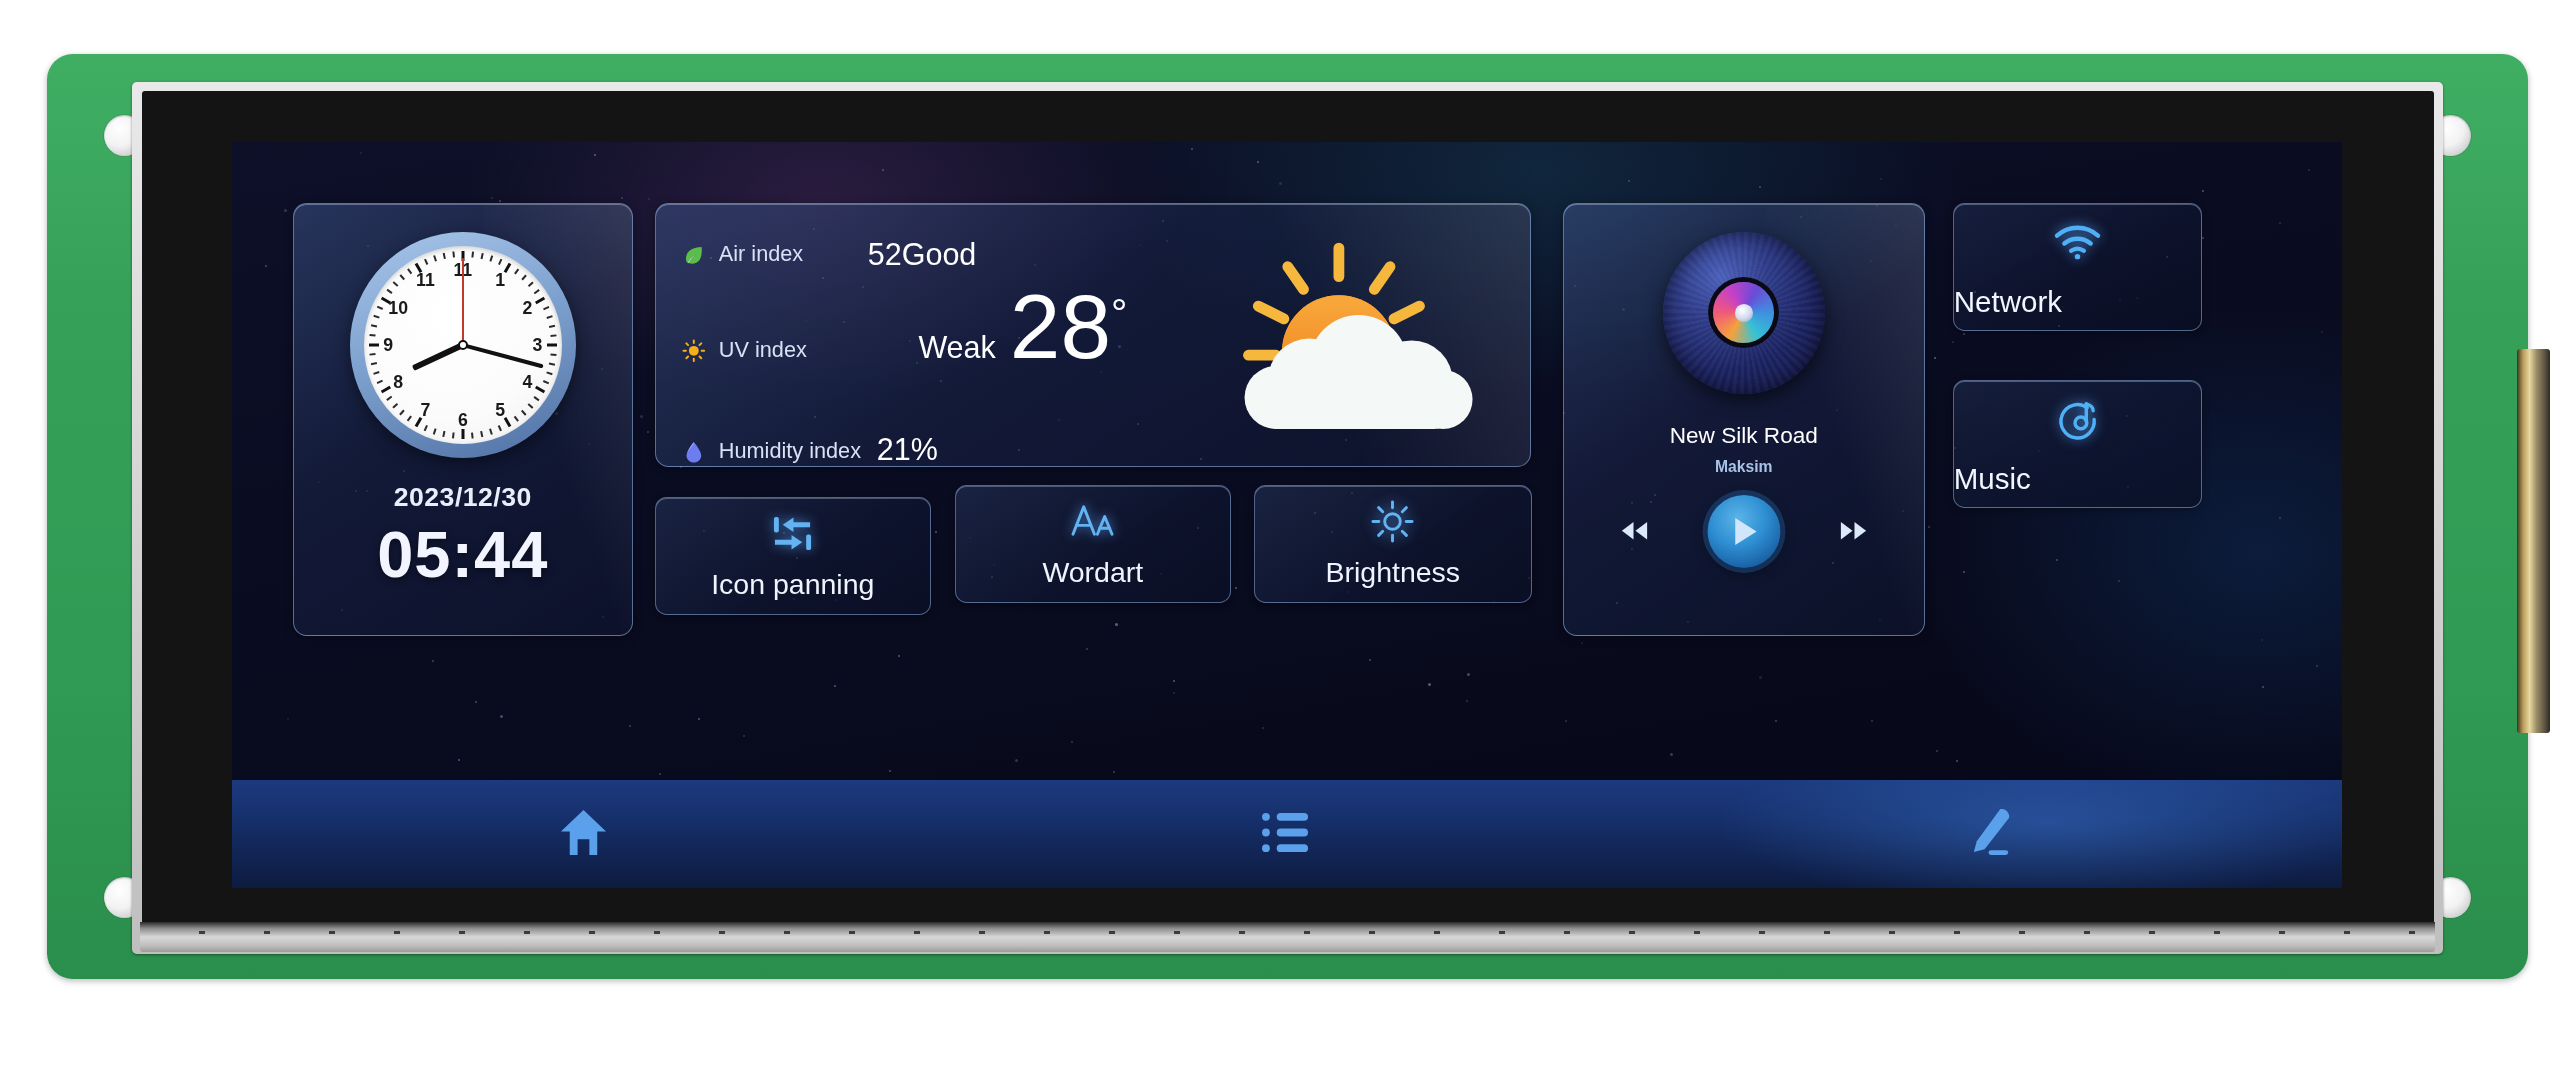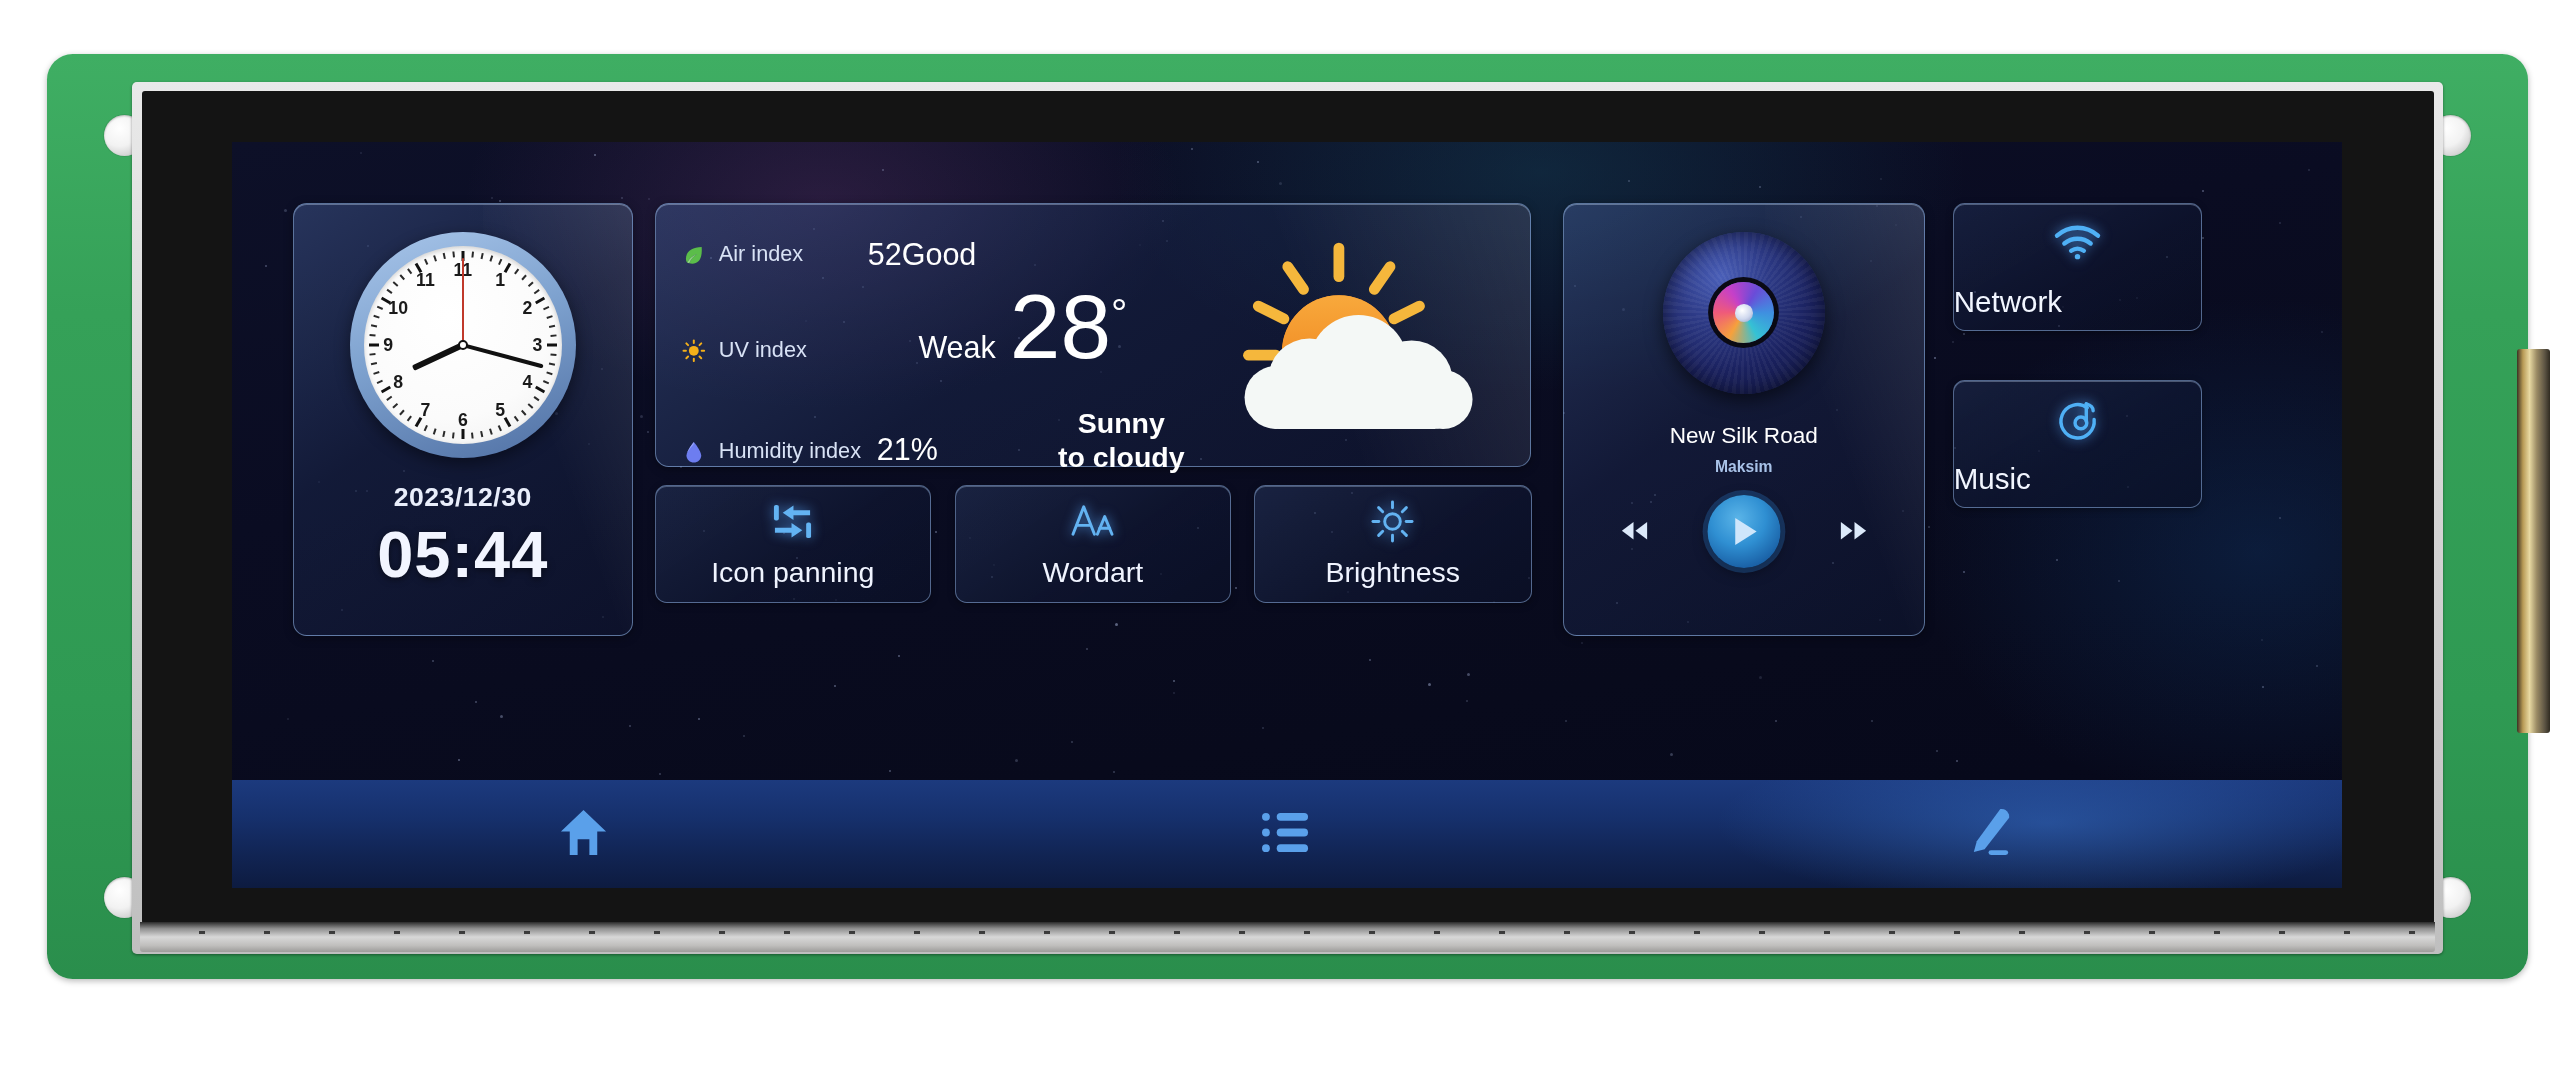--- a/index.html
+++ b/index.html
@@ -177,21 +177,21 @@
   }
   #wx-icon { position:absolute; right: 25.6px; top: 27.6px; width: 285px; height: 212px; }
 
   
   .act-btn {
     position:absolute; top: 343px; height: 118px; border-radius: 11.8px;
     background: linear-gradient(145deg, rgba(46,64,106,0.45) 0%, rgba(18,27,56,0.55) 55%, rgba(12,18,42,0.6) 100%);
     border: 1.5px solid rgba(148,182,232,0.5);
     box-shadow: inset 0 1px 0 rgba(200,225,255,0.3), 0 2px 7.9px rgba(0,0,0,0.35);
   }
-  #act-1 { left: 423px;  width: 276px; }
+  #act-1 { left: 423px;  width: 276px; margin-top: 12px; }
   #act-2 { left: 723px;  width: 276px; }
   #act-3 { left: 1022px; width: 278px; }
   .act-ico { position:absolute; left:0; right:0; top: 13.8px; height: 43px; display:flex; align-items:center; justify-content:center; }
   .act-lbl { position:absolute; left:0; right:0; bottom: 13.8px; text-align:center; color:#f0f4ff; font-size: 28.5px; }
 
   
   #music-card { left: 1331px; top: 61px; width: 362px; height: 433px; }
   #disc { position:absolute; left:50%; top: 27.6px; transform:translateX(-50%); width:162px; height:162px; }
   #disc-outer {
     position:absolute; inset:0; border-radius:50%;
@@ -681,24 +681,20 @@
                 <path d="M11 2C11 2 3.5 11 3.5 15.8 3.5 20 7 23 11 23s7.5-3 7.5-7.2C18.5 11 11 2 11 2z" fill="#6d7df0"></path>
                 <path d="M11 2C11 2 5.8 8.3 4.3 13c2-3.2 4.6-6.7 6.7-9z" fill="#9aa6f7"></path>
               </svg>
             </span>
             <span class="wx-label">Humidity index</span>
           </div>
           <div class="wx-val" id="wx-v3">21%</div>
 
           <div id="wx-temp"><span>28</span><span class="deg">°</span></div>
 
-          <div id="wx-desc">
-            <div>Sunny</div>
-            <div>to cloudy</div>
-          </div>
 
           <div id="wx-icon">
             <svg viewBox="0 0 290 215" width="285" height="212" aria-hidden="true">
               <g stroke="#f5b73c" stroke-width="11" stroke-linecap="round">
                 <line x1="122" y1="16" x2="122" y2="45"></line>
                 <line x1="70" y1="35" x2="86" y2="58"></line>
                 <line x1="40" y1="75" x2="66" y2="88"></line>
                 <line x1="30" y1="125" x2="58" y2="125"></line>
                 <line x1="174" y1="35" x2="158" y2="58"></line>
                 <line x1="204" y1="75" x2="178" y2="88"></line>

